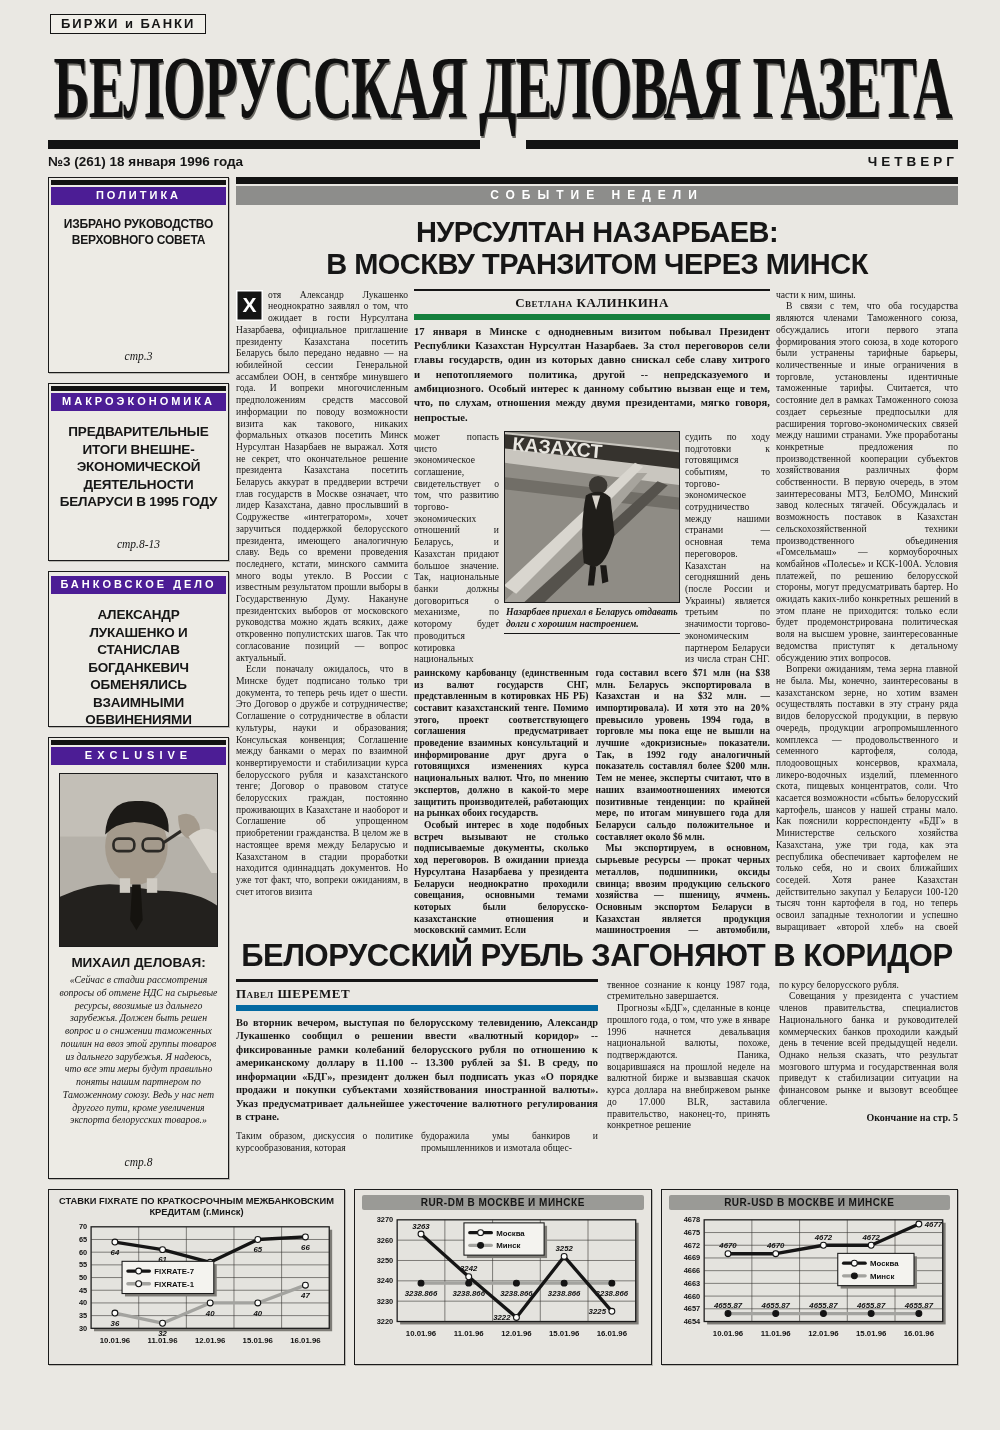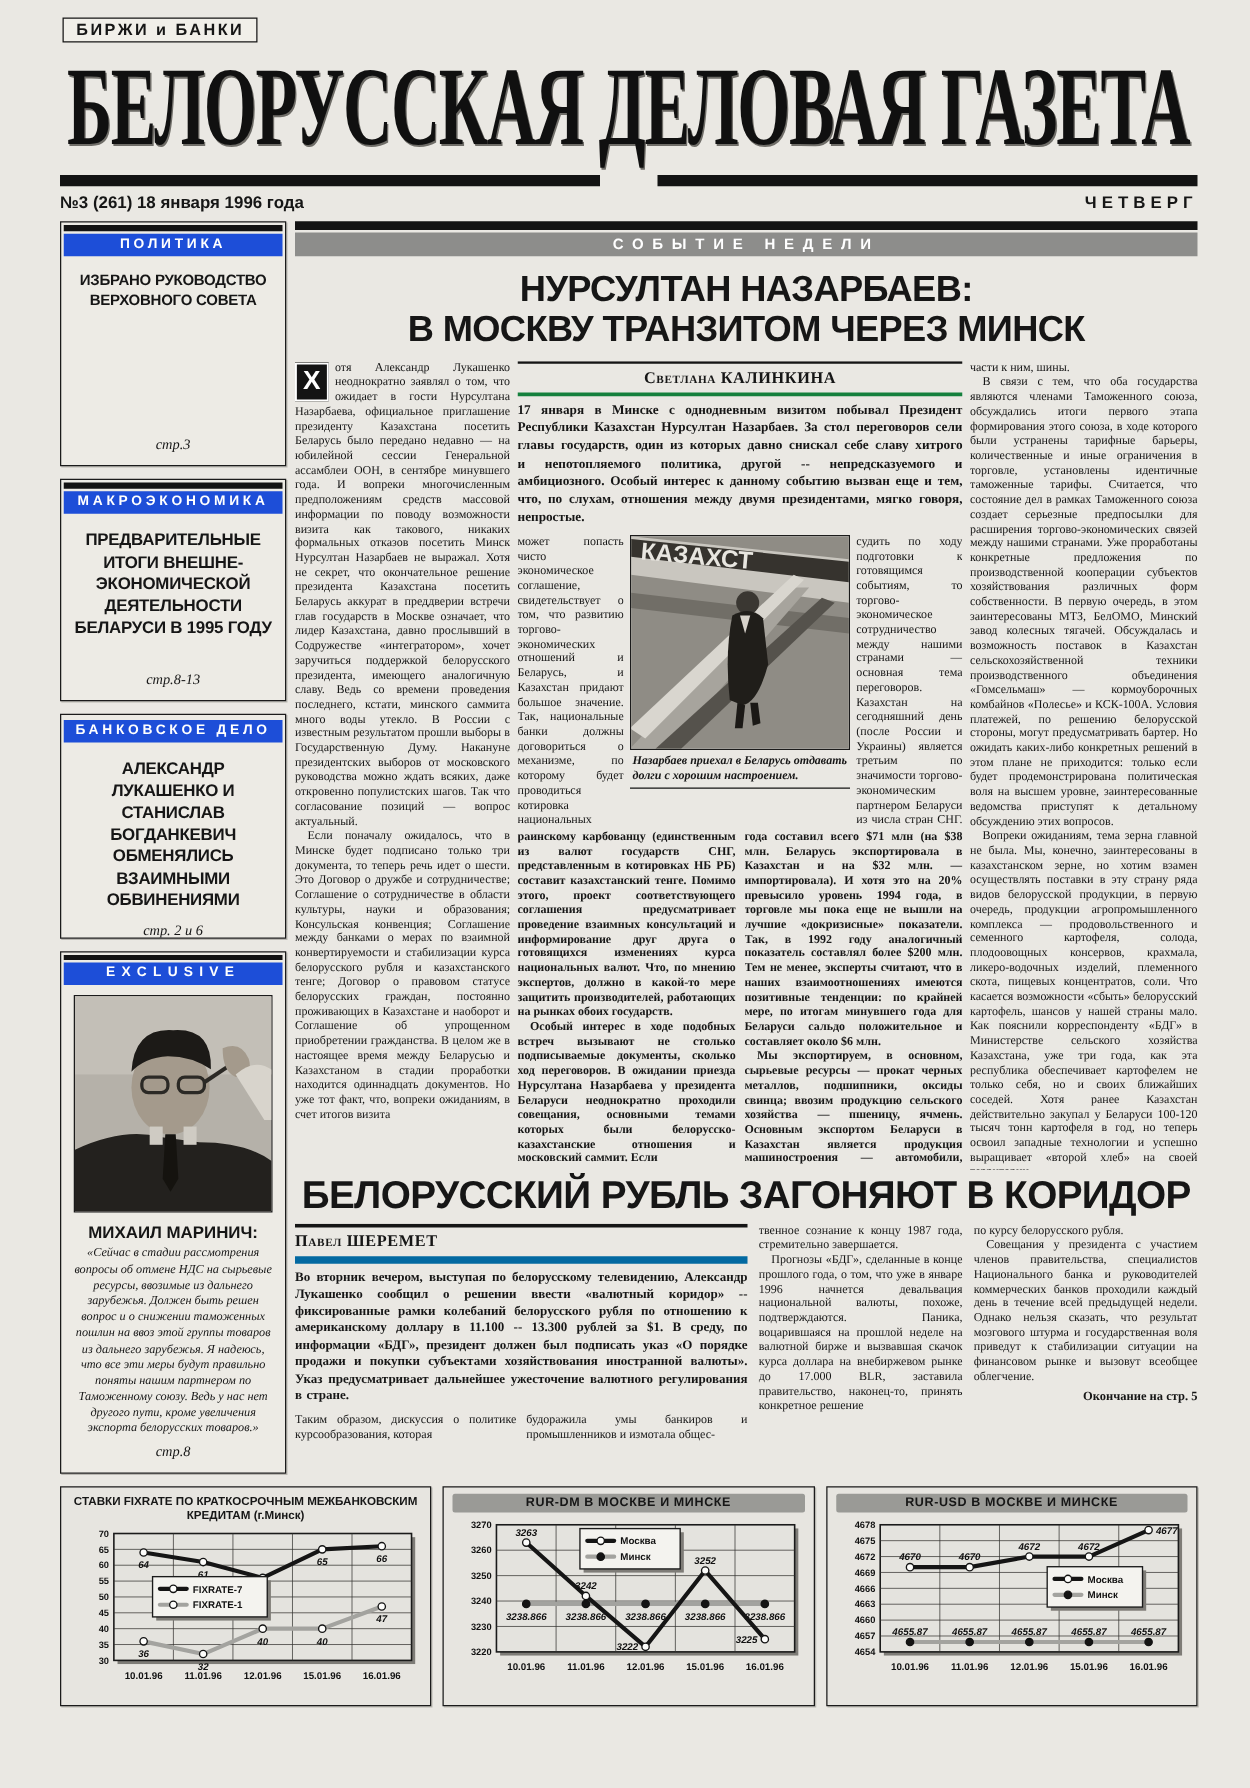--- a/index.html
+++ b/index.html
@@ -37,21 +37,21 @@
   .sidebar { width:181px; flex:none; display:flex; flex-direction:column; gap:10px; }
   .main-col { flex:1; min-width:0; display:flex; flex-direction:column; }
 
   
   .side-box {
     border:1.5px solid #1b1b1b; background:#edebe5; overflow:hidden;
     display:flex; flex-direction:column; box-shadow:1px 1px 0 #b9b7b1;
   }
   .tag-top { height:5px; background:#131313; margin:2px 2px 0; }
   .tag-bar {
-    margin:2px 2px 0; background:#1d4ed8; color:#fff; text-align:center;
+    margin:2px 2px 0; background:#4c1d95; color:#fff; text-align:center;
     font-family:"Liberation Sans", sans-serif; font-weight:bold; font-size:11px;
     letter-spacing:3px; padding:2px 0 3px; line-height:1.2;
   }
   .side-head {
     font-family:"Liberation Sans", sans-serif; font-weight:bold; text-align:center;
     padding:12px 8px 4px; line-height:1.3; letter-spacing:-0.2px;
   }
   .side-box.politics .side-head { font-size:12px; }
   .side-box.macro .side-head, .side-box.banking .side-head { font-size:13.5px; }
   .pageref { text-align:center; font-style:italic; font-size:11.5px; padding:6px 0 10px; margin-top:auto; }
@@ -88,21 +88,21 @@
   .a1-mid  { width:356px; flex:none; overflow:hidden; }
   .a1-col4 { flex:1; overflow:hidden; }
   .bodytext { font-size:9.6px; line-height:1.22; text-align:justify; }
   .bodytext p + p { text-indent:10px; }
   .dropcap {
     float:left; width:27px; height:31px; margin:1px 5px 0 0; background:#141414; color:#fff;
     display:flex; align-items:center; justify-content:center;
     font-family:"Liberation Sans", sans-serif; font-weight:bold; font-size:21px;
     box-shadow:inset 0 0 0 1.5px #fff, inset 0 0 0 3px #141414;
   }
-  .byline-block { border-top:2.5px solid #151515; border-bottom:3px solid #15803d; text-align:center; padding:2px 0 3px; margin-bottom:5px; }
+  .byline-block { border-top:2.5px solid #151515; border-bottom:6px solid #15803d; text-align:center; padding:2px 0 3px; margin-bottom:5px; }
   .byline { font-variant:small-caps; font-weight:bold; font-size:13px; letter-spacing:0.5px; }
   .lead { font-weight:bold; font-size:10.6px; line-height:1.35; text-align:justify; word-spacing:2px; margin-bottom:6px; }
   .mid-photo-row { display:flex; gap:5px; height:232px; overflow:hidden; }
   .mid-photo-row .narrow { flex:1; overflow:hidden; }
   .photo-block { width:176px; flex:none; }
   .photo-block .photo-frame { border:1.5px solid #1b1b1b; }
   .photo-block svg { display:block; width:100%; height:170px; }
   .caption { font-style:italic; font-weight:bold; font-size:9.6px; text-align:left; line-height:1.25; padding:3px 2px; border-bottom:1.5px solid #151515; }
   .mid-lower-row { display:flex; gap:7px; margin-top:4px; overflow:hidden;font-weight:bold; }
   .mid-lower-row > div { flex:1; overflow:hidden; }
@@ -167,21 +167,21 @@
         <div class="pageref">стр.3</div>
       </section>
 
       <section class="side-box macro" style="height:178px">
         <div class="tag-top"></div>
         <div class="tag-bar">МАКРОЭКОНОМИКА</div>
         <h2 class="side-head">ПРЕДВАРИТЕЛЬНЫЕ ИТОГИ ВНЕШНЕ-ЭКОНОМИЧЕСКОЙ ДЕЯТЕЛЬНОСТИ БЕЛАРУСИ В 1995 ГОДУ</h2>
         <div class="pageref">стр.8-13</div>
       </section>
 
-      <section class="side-box banking" style="height:180px">
+      <section class="side-box banking" style="height:156px">
         <div class="tag-top"></div>
         <div class="tag-bar">БАНКОВСКОЕ ДЕЛО</div>
         <h2 class="side-head">АЛЕКСАНДР ЛУКАШЕНКО И СТАНИСЛАВ БОГДАНКЕВИЧ ОБМЕНЯЛИСЬ ВЗАИМНЫМИ ОБВИНЕНИЯМИ</h2>
         <div class="pageref">стр. 2 и 6</div>
       </section>
 
       <section class="side-box excl">
         <div class="tag-top"></div>
         <div class="tag-bar" style="letter-spacing:5px">EXCLUSIVE</div>
         <div class="photo-frame">
@@ -194,21 +194,21 @@
             <rect x="56" y="62" width="20" height="12" rx="5" fill="none" stroke="#2b2925" stroke-width="2.5"></rect>
             <rect x="84" y="62" width="20" height="12" rx="5" fill="none" stroke="#2b2925" stroke-width="2.5"></rect>
             <path d="M104,66 L128,50" stroke="#2b2925" stroke-width="3"></path>
             <path d="M118,40 Q132,34 138,48 Q142,60 128,62 Q118,58 118,40 Z" fill="#a49a8c"></path>
             <path d="M128,60 L150,95 L160,95 L160,60 Q145,45 128,60 Z" fill="#d8d4cc"></path>
             <path d="M74,106 L82,106 L84,140 L78,150 L72,140 Z" fill="#15130f"></path>
             <rect x="62" y="100" width="10" height="14" fill="#cfcbc3"></rect>
             <rect x="88" y="100" width="10" height="14" fill="#cfcbc3"></rect>
           </svg>
         </div>
-        <div class="person-name">МИХАИЛ МАРИНИЧ:</div>
+        <div class="person-name">МИХАИЛ ДЕЛОВАЯ:</div>
         <div class="quote">«Сейчас в стадии рассмотрения вопросы об отмене НДС на сырьевые ресурсы, ввозимые из дальнего зарубежья. Должен быть решен вопрос и о снижении таможенных пошлин на ввоз этой группы товаров из дальнего зарубежья. Я надеюсь, что все эти меры будут правильно поняты нашим партнером по Таможенному союзу. Ведь у нас нет другого пути, кроме увеличения экспорта белорусских товаров.»</div>
         <div class="pageref">стр.8</div>
       </section>
     </aside>
 
     <main class="main-col">
 
       <div class="banner">
         <div class="bar-top"></div>
         <div class="bar-label">СОБЫТИЕ НЕДЕЛИ</div>

